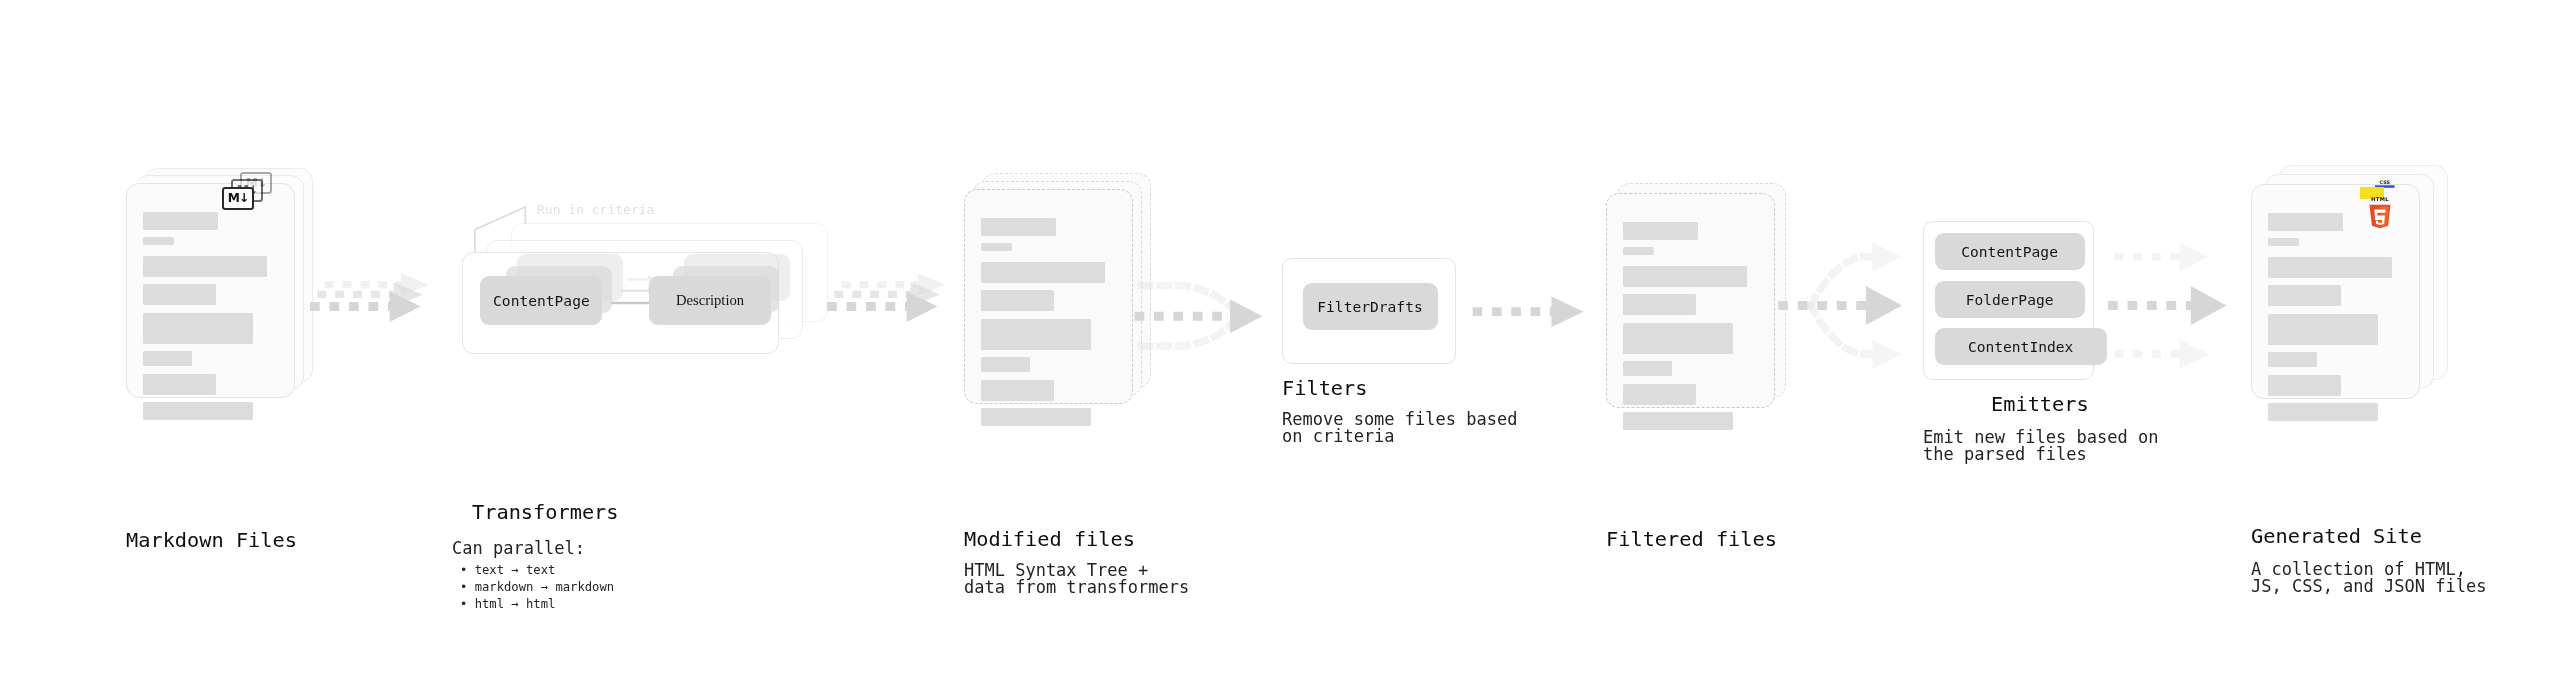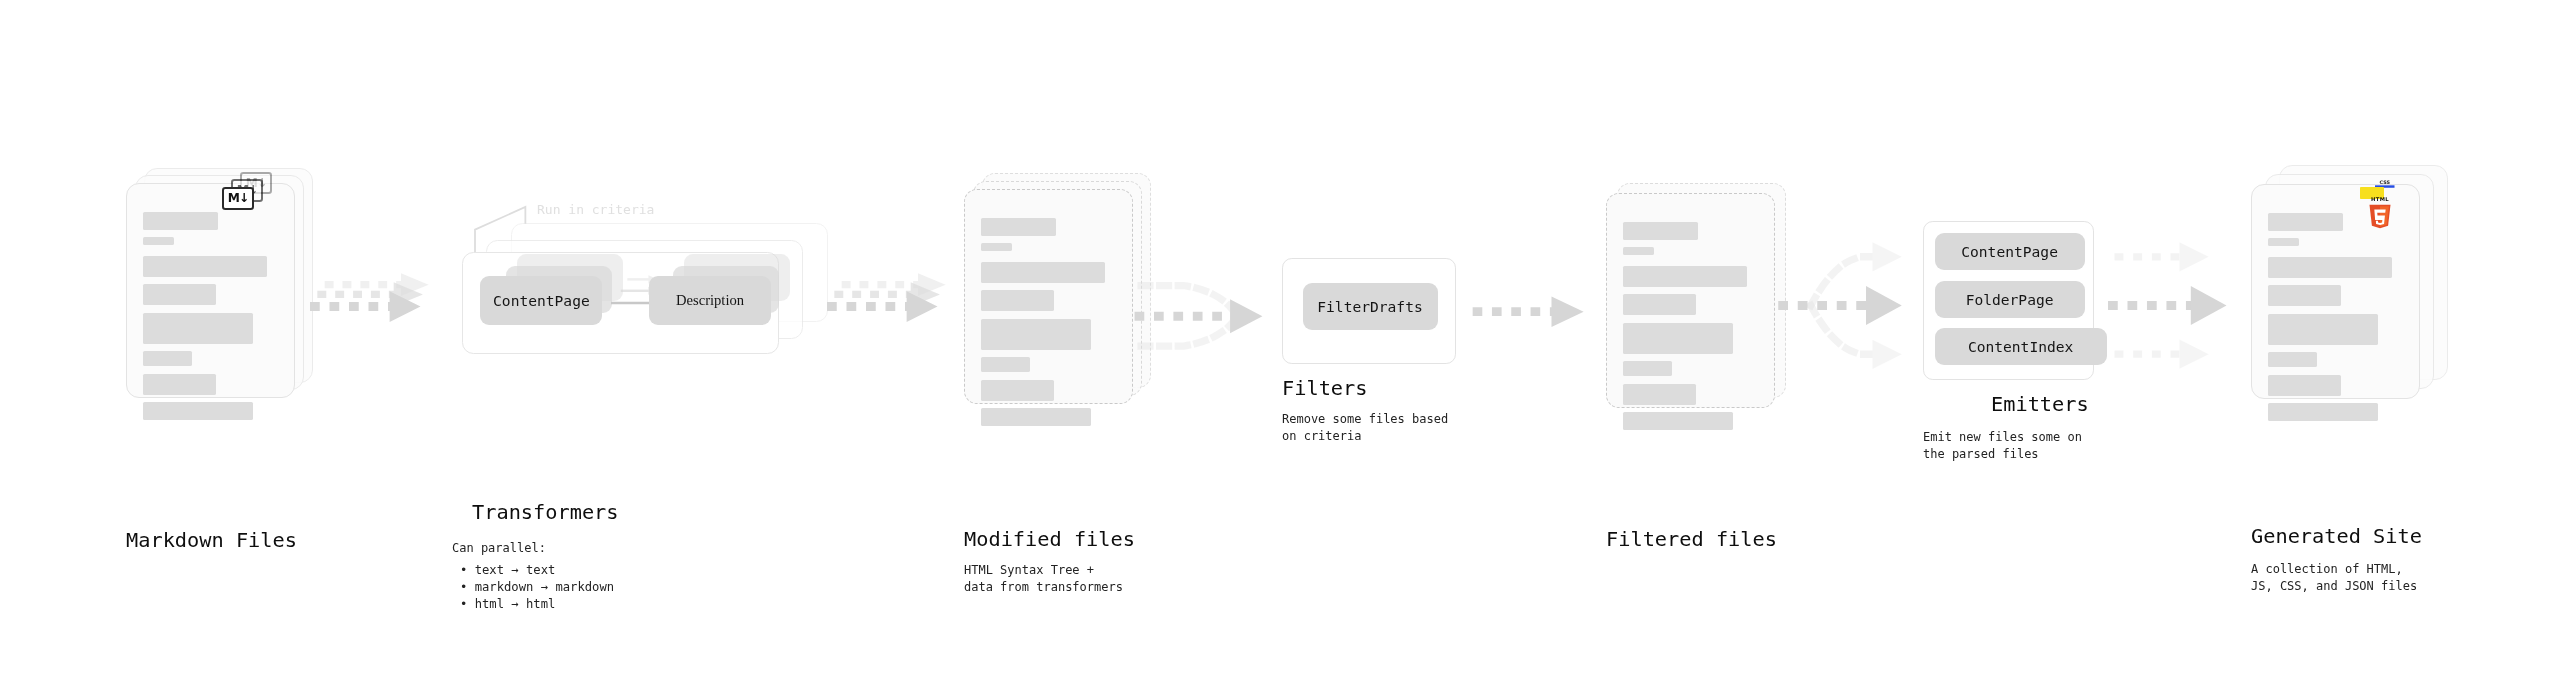--- a/index.html
+++ b/index.html
@@ -86,21 +86,21 @@
 
   
   .title{
     position:absolute;
     font-family:"DejaVu Sans Mono","Liberation Mono",monospace;
     font-size:20.3px;color:#0e0e0e;white-space:nowrap;letter-spacing:0px;
   }
   .sub{
     position:absolute;
     font-family:"DejaVu Sans Mono","Liberation Mono",monospace;
-    font-size:12px;color:#232323;line-height:17px;white-space:pre;
+    font-size:17px;color:#232323;line-height:17px;white-space:pre;
   }
   .paralabel{
     position:absolute;
     font-family:"DejaVu Sans Mono","Liberation Mono",monospace;
     font-size:13px;color:#e0e0e0;white-space:nowrap;
   }
   .bullets{position:absolute;}
   .bullets .row{
     font-family:"DejaVu Sans Mono","Liberation Mono",monospace;
     font-size:12.2px;color:#232323;line-height:17px;white-space:pre;
@@ -302,21 +302,21 @@
   </div>
 
   <div class="node" style="left:1923px;top:221px;">
     <div class="chipbox" style="left:0px;top:0px;width:171px;height:159px;">
       <div class="chip" style="left:10.6px;top:10.6px;width:150px;height:37px;">ContentPage</div>
       <div class="chip" style="left:10.6px;top:59px;width:150px;height:37px;">FolderPage</div>
       <div class="chip" style="left:10.6px;top:106px;width:172px;height:37px;">ContentIndex</div>
     </div>
   </div>
   <div class="title" style="left:1991px;top:392px;">Emitters</div>
-  <div class="sub" style="left:1923px;top:429px;">Emit new files some on
+  <div class="sub" style="left:1923px;top:429px;">Emit new files based on
 the parsed files</div>
 
   <div class="svgabs" style="left:2108px;top:234px;">
     <svg width="151" height="143" viewBox="0 0 186 176">
       <g opacity="0.35">
         <line x1="8" y1="28" x2="92" y2="28" stroke="#dedede" stroke-width="9" stroke-dasharray="11 12"></line>
         <polygon points="88,10 124,28 88,46" fill="#e4e4e4"></polygon>
       </g>
       <g opacity="0.35">
         <line x1="8" y1="148" x2="92" y2="148" stroke="#dedede" stroke-width="9" stroke-dasharray="11 12"></line>

